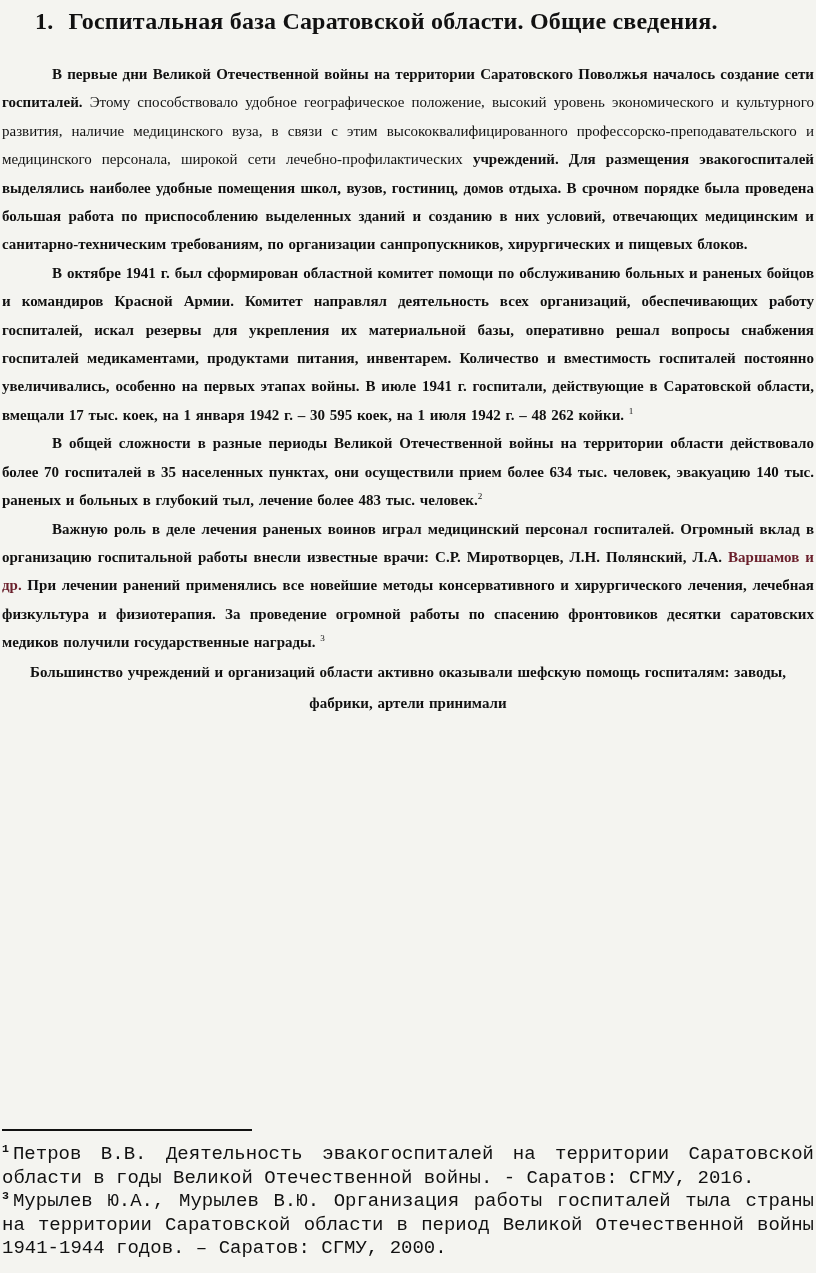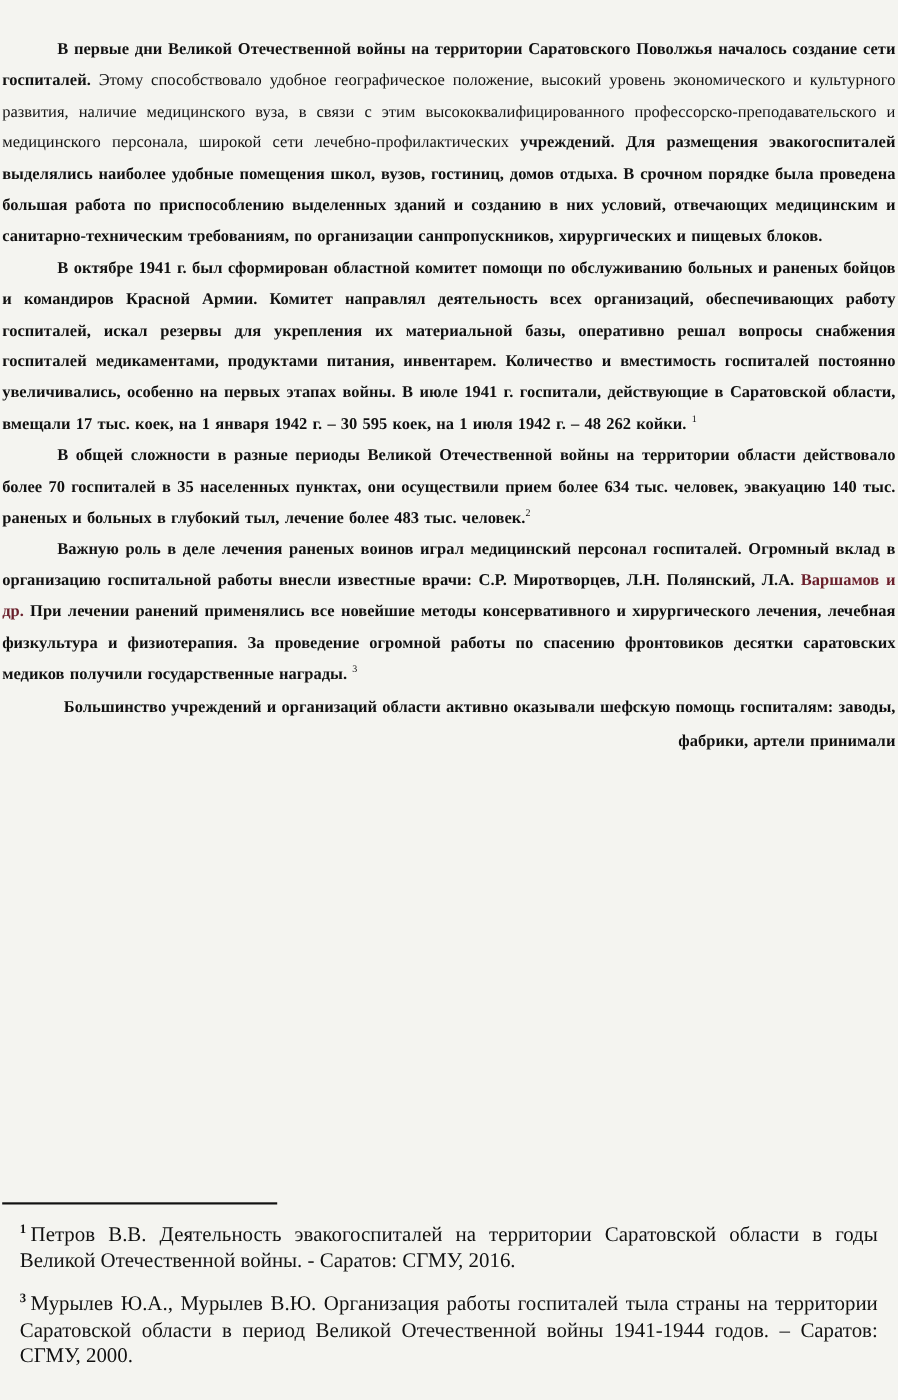--- a/index.html
+++ b/index.html
@@ -31,21 +31,21 @@
   .para {
     margin: 0;
     font-size: 15px;
     line-height: 28.4px;
     text-align: justify;
     text-indent: 50px;
     font-weight: bold;
     word-spacing: 1px;
   }
   .para.no-indent { text-indent: 0; }
-  .para.no-justify { text-align: right; }
+  .para.no-justify { text-align: center; }
   .para.spaced { line-height: 31.5px; }
   .seg-regular { font-weight: normal; }
   .seg-bold { font-weight: bold; }
   .seg-bold-red { font-weight: bold; }
   sup.seg-sup {
     font-size: 61%;
     line-height: 0;
     font-weight: normal;
   }
   .footnotes {
@@ -54,35 +54,37 @@
     line-height: 23.6px;
     font-weight: normal;
   }
   .footnote-rule {
     width: 250px;
     border: none;
     border-top: 2px solid #111111;
     margin: 0 0 12px 0;
   }
   .footnote {
-    margin: 16px;
+    margin: 0;
     text-align: justify;
+    font-family: Liberation Mono, monospace;
   }
   .footnote sup.fn-marker {
     font-weight: bold;
     font-size: 61%;
     line-height: 0;
     margin-right: 4px;
   }
 </style>
 </head>
 <body>
 
 <div class="page">
 
+  <p class="doc-title"><span class="title-number">1.</span><span>Госпитальная база Саратовской области. Общие сведения.</span></p>
 
   <div class="body-text">
       <p class="para"><span class="seg-bold">В первые дни Великой Отечественной войны на территории Саратовского Поволжья началось создание сети госпиталей. </span><span class="seg-regular">Этому способствовало удобное географическое положение, высокий уровень экономического и культурного развития, наличие медицинского вуза, в связи с этим высококвалифицированного профессорско-преподавательского и медицинского персонала, широкой сети лечебно-профилактических </span><span class="seg-bold">учреждений. Для размещения эвакогоспиталей выделялись наиболее удобные помещения школ, вузов, гостиниц, домов отдыха. В срочном порядке была проведена большая работа по приспособлению выделенных зданий и созданию в них условий, отвечающих медицинским и санитарно-техническим требованиям, по организации санпропускников, хирургических и пищевых блоков.</span></p>
       <p class="para"><span class="seg-bold">В октябре 1941 г. был сформирован областной комитет помощи по обслуживанию больных и раненых бойцов и командиров Красной Армии. Комитет направлял деятельность всех организаций, обеспечивающих работу госпиталей, искал резервы для укрепления их материальной базы, оперативно решал вопросы снабжения госпиталей медикаментами, продуктами питания, инвентарем. Количество и вместимость госпиталей постоянно увеличивались, особенно на первых этапах войны. В июле 1941 г. госпитали, действующие в Саратовской области, вмещали 17 тыс. коек, на 1 января 1942 г. – 30 595 коек, на 1 июля 1942 г. – 48 262 койки. </span><sup class="seg-sup">1</sup></p>
       <p class="para"><span class="seg-bold">В общей сложности в разные периоды Великой Отечественной войны на территории области действовало более 70 госпиталей в 35 населенных пунктах, они осуществили прием более 634 тыс. человек, эвакуацию 140 тыс. раненых и больных в глубокий тыл, лечение более 483 тыс. человек.</span><sup class="seg-sup">2</sup></p>
       <p class="para"><span class="seg-bold">Важную роль в деле лечения раненых воинов играл медицинский персонал госпиталей. Огромный вклад в организацию госпитальной работы внесли известные врачи: С.Р. Миротворцев, Л.Н. Полянский, Л.А. </span><span class="seg-bold-red" style="color: rgb(106, 31, 43);">Варшамов и др.</span><span class="seg-bold"> При лечении ранений применялись все новейшие методы консервативного и хирургического лечения, лечебная физкультура и физиотерапия. За проведение огромной работы по спасению фронтовиков десятки саратовских медиков получили государственные награды. </span><sup class="seg-sup">3</sup></p>
       <p class="para no-indent no-justify spaced"><span class="seg-bold">Большинство учреждений и организаций области активно оказывали шефскую помощь госпиталям: заводы, фабрики, артели принимали</span></p>
     </div>
 
   <div class="footnotes">

